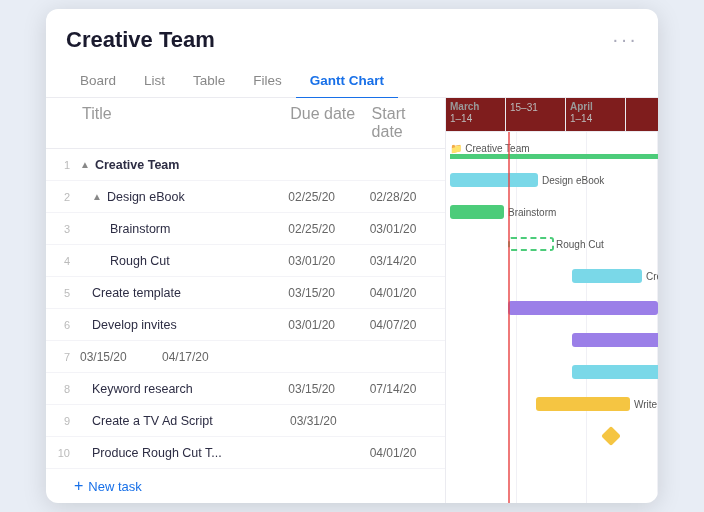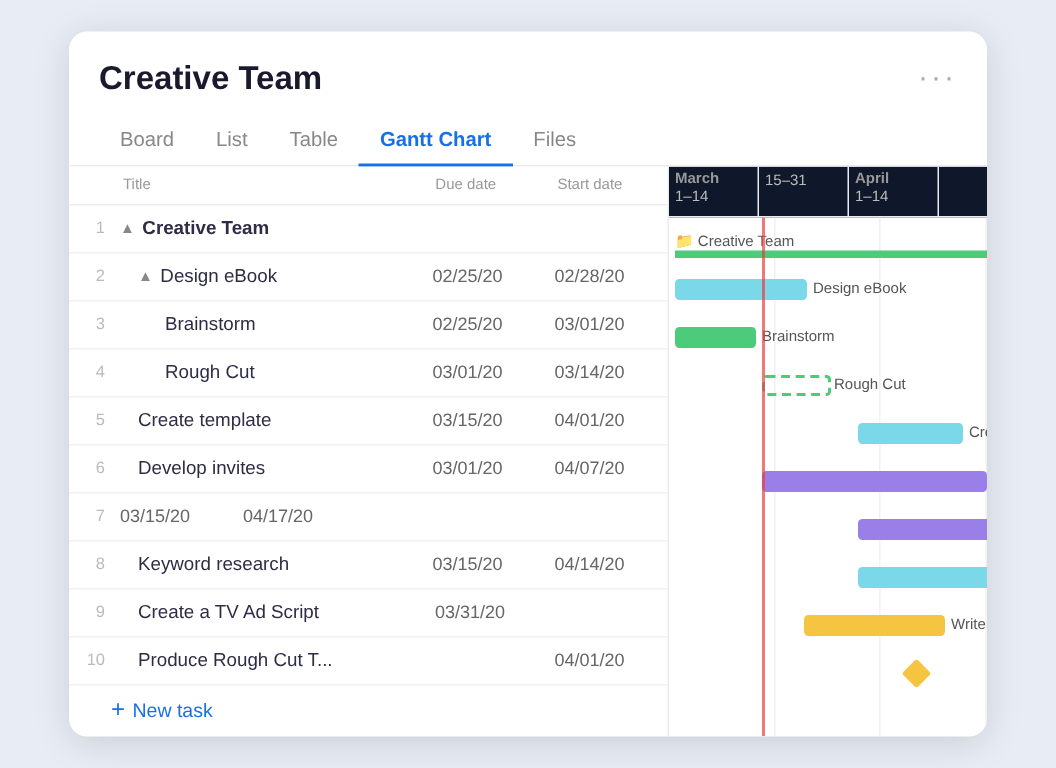--- a/index.html
+++ b/index.html
@@ -77,21 +77,21 @@
     }
     .table-header-row {
       display: flex;
       background: #fff;
       border-bottom: 1.5px solid #ebebf0;
       padding: 0 0 0 28px;
     }
     .th {
       padding: 7px 8px;
       color: #999;
-      font-size: 10px;
+      font-size: 16px;
       font-weight: 500;
     }
     .th-title { width: 210px; }
     .th-start { width: 82px; }
     .th-due { width: 82px; }
     .table-rows { flex: 1; }
     .table-row {
       display: flex;
       align-items: center;
       border-bottom: 1px solid #f3f3f7;
@@ -139,21 +139,21 @@
     .right-gantt {
       flex: 1;
       overflow: hidden;
       display: flex;
       flex-direction: column;
       position: relative;
     }
     .gantt-header {
       display: flex;
       border-bottom: 1.5px solid #ebebf0;
-      background: #0f172a;
+      background: #7f1d1d;
       padding: 0;
       min-height: 34px;
     }
     .gantt-month-col {
       display: flex;
       flex-direction: column;
       align-items: flex-start;
       border-right: 1px solid #ebebf0;
       padding: 3px 4px;
       min-width: 60px;
@@ -259,22 +259,22 @@
 
   <div class="card-header">
     <span class="card-title">Creative Team</span>
     <span class="card-dots">···</span>
   </div>
 
   <div class="tabs">
     <div class="tab">Board</div>
     <div class="tab">List</div>
     <div class="tab">Table</div>
+    <div class="tab">Files</div>
     <div class="tab active">Gantt Chart</div>
-    <div class="tab">Files</div>
   </div>
 
   <div class="main-content">
 
     <div class="left-table">
       <div class="table-header-row">
         <div class="th th-title">Title</div>
         <div class="th th-due">Due date</div>
         <div class="th th-start">Start date</div>
       </div>
@@ -341,21 +341,21 @@
           <div class="row-date">03/15/20</div>
           <div class="row-date">04/17/20</div>
         </div>
 
         <div class="table-row">
           <div class="row-num">8</div>
           <div class="row-title indent1">
             <span>Keyword research</span>
           </div>
           <div class="row-date">03/15/20</div>
-          <div class="row-date">04/14/20</div>
+          <div class="row-date">07/14/20</div>
         </div>
 
         <div class="table-row">
           <div class="row-num">9</div>
           <div class="row-title indent1">
             <span>Create a TV Ad Script</span>
           </div>
           <div class="row-date">03/31/20</div>
         </div>
 

